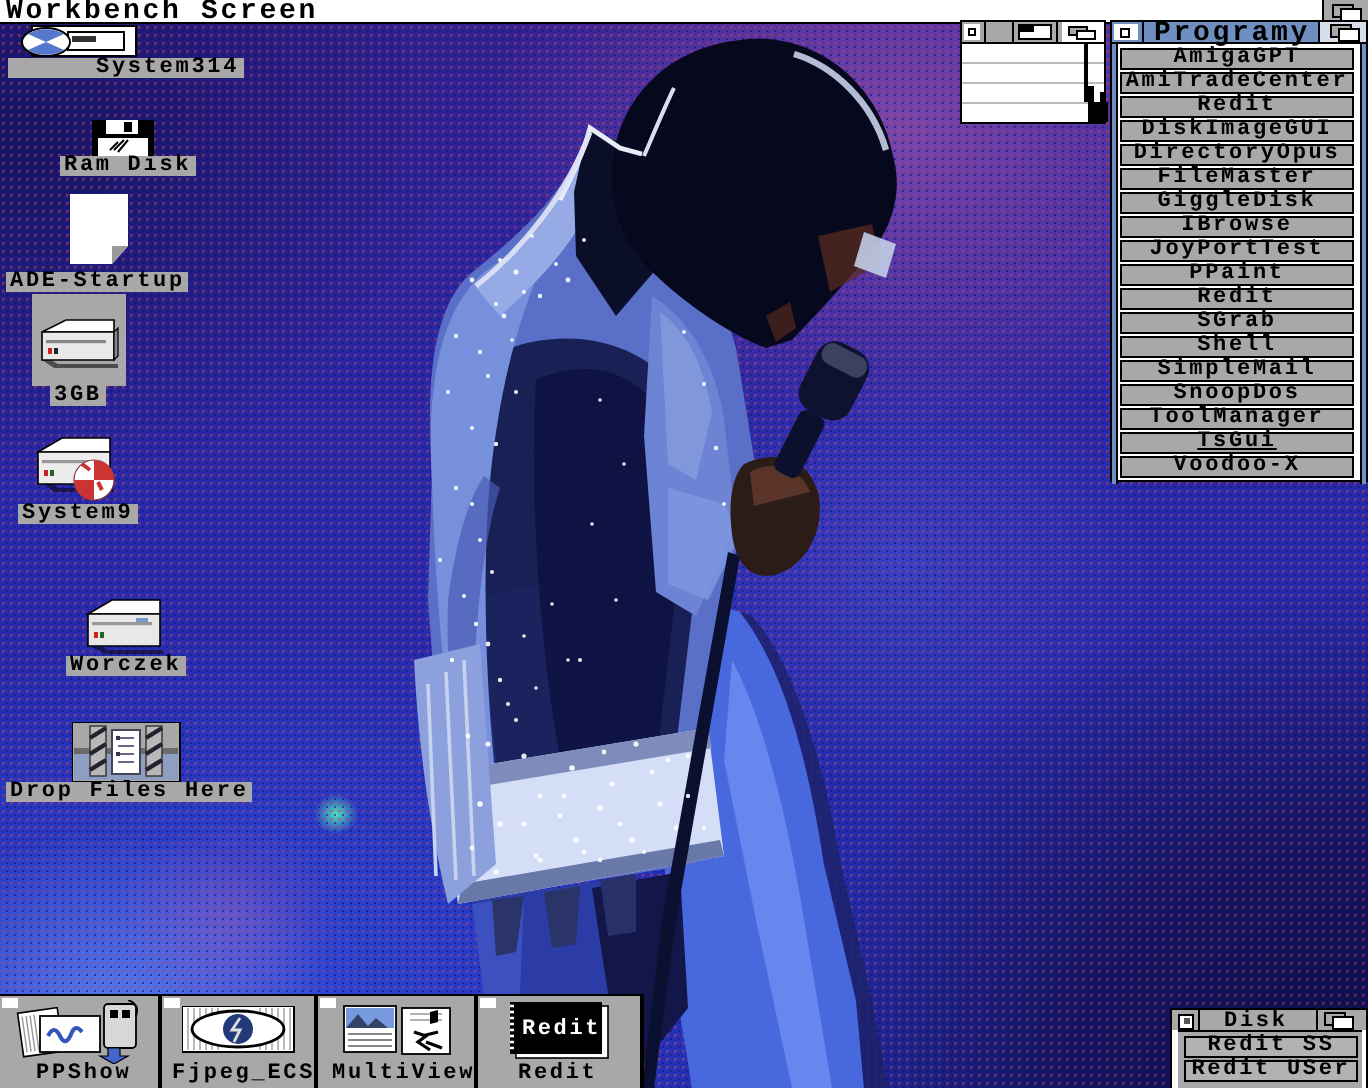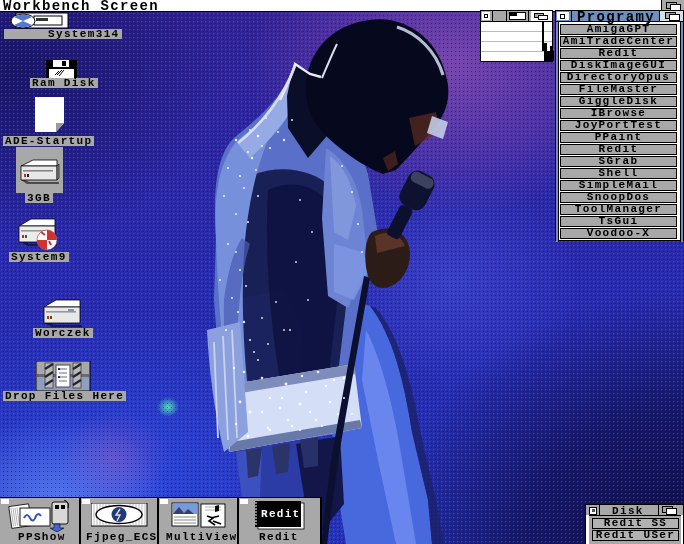--- a/index.html
+++ b/index.html
@@ -352,21 +352,21 @@
   <div class="btn" style="left:4px;top:85px;width:115px;height:9px;">GiggleDisk</div>
   <div class="btn" style="left:4px;top:97px;width:115px;height:9px;">IBrowse</div>
   <div class="btn" style="left:4px;top:109px;width:115px;height:9px;">JoyPortTest</div>
   <div class="btn" style="left:4px;top:121px;width:115px;height:9px;">PPaint</div>
   <div class="btn" style="left:4px;top:133px;width:115px;height:9px;">Redit</div>
   <div class="btn" style="left:4px;top:145px;width:115px;height:9px;">SGrab</div>
   <div class="btn" style="left:4px;top:157px;width:115px;height:9px;">Shell</div>
   <div class="btn" style="left:4px;top:169px;width:115px;height:9px;">SimpleMail</div>
   <div class="btn" style="left:4px;top:181px;width:115px;height:9px;">SnoopDos</div>
   <div class="btn" style="left:4px;top:193px;width:115px;height:9px;">ToolManager</div>
-  <div class="btn" style="left:4px;top:205px;width:115px;height:9px;">TsGui</div>
+  <div class="btn" style="left:4px;top:205px;width:115px;height:9px;text-decoration:underline;">TsGui</div>
   <div class="btn" style="left:4px;top:217px;width:115px;height:9px;">Voodoo-X</div>
 </div>
 
 <div class="abs" style="left:0;top:497px;width:322px;height:47px;background:#a8a8a8;border-top:1px solid #000;">
   <div class="abs" style="left:79px;top:0;width:2px;height:47px;background:#000;"></div>
   <div class="abs" style="left:157px;top:0;width:2px;height:47px;background:#000;"></div>
   <div class="abs" style="left:237px;top:0;width:2px;height:47px;background:#000;"></div>
   <div class="abs" style="left:320px;top:0;width:2px;height:47px;background:#000;"></div>
   <div class="abs" style="left:1px;top:1px;width:8px;height:5px;background:#fff;"></div>
   <div class="abs" style="left:82px;top:1px;width:8px;height:5px;background:#fff;"></div>

